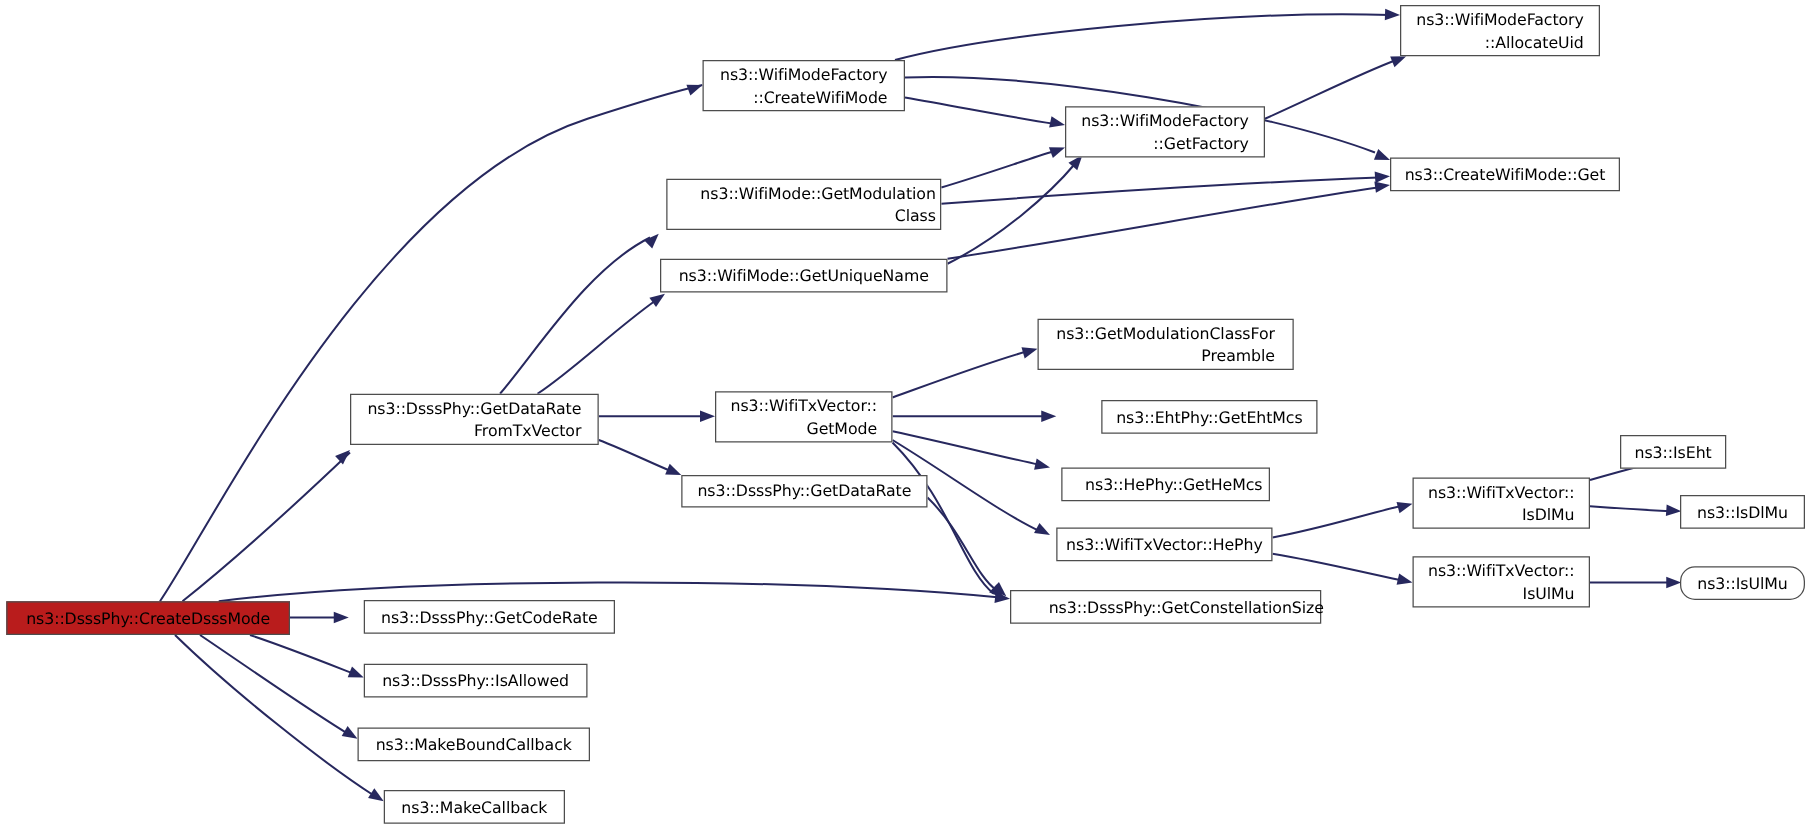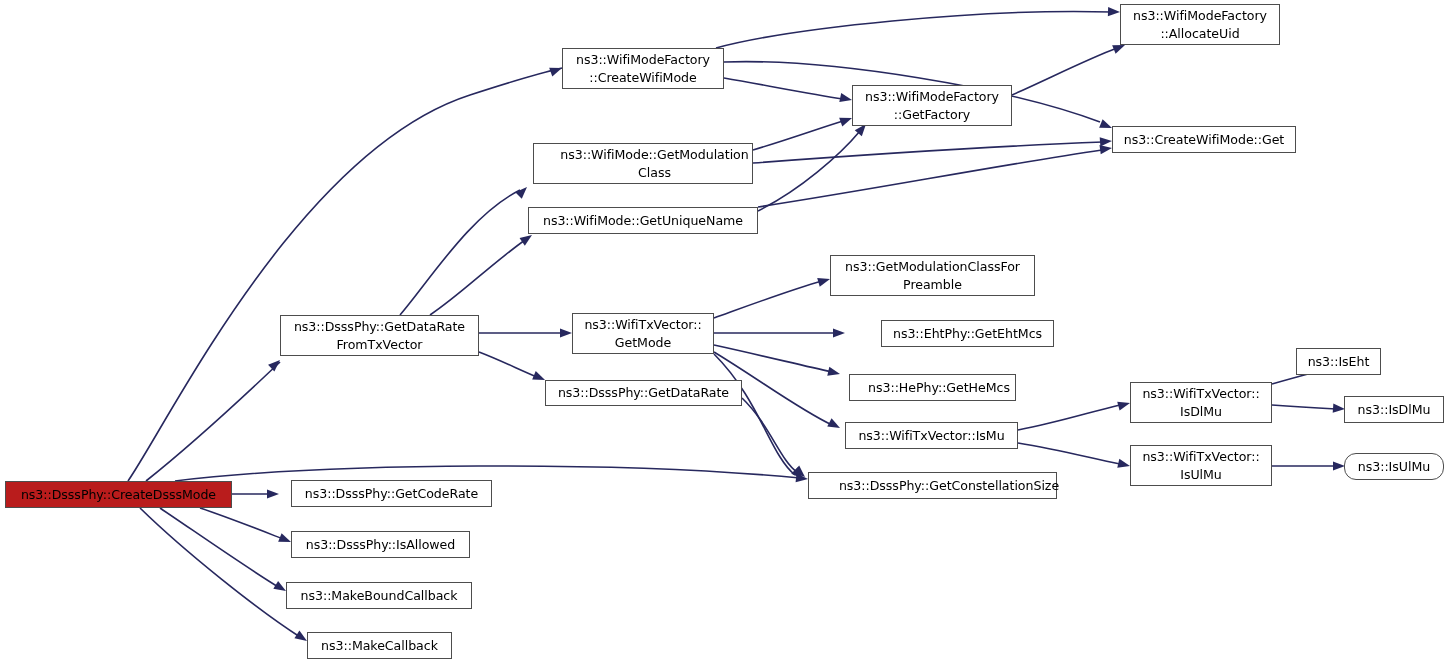--- a/index.html
+++ b/index.html
@@ -33,21 +33,21 @@
   }
   .node-box {
     position: absolute;
     box-sizing: border-box;
     border: 1.4px solid #4d4d4d;
     background: #ffffff;
     color: #000000;
     display: flex;
     align-items: center;
     justify-content: center;
-    text-align: center;
+    text-align: right;
     font-size: 12.6px;
     line-height: 1.42;
     letter-spacing: -0.05px;
     white-space: pre-line;
     padding: 0 3px;
   }
   .node-box.highlight {
     background: #b91c1c;
   }
 </style>
@@ -135,21 +135,21 @@
       <div class="node-box" style="left: 1120px; top: 4px; width: 160px; height: 41px;">ns3::WifiModeFactory
 ::AllocateUid</div>
       <div class="node-box" style="left: 1112px; top: 126px; width: 184px; height: 27px;">ns3::CreateWifiMode::Get</div>
       <div class="node-box" style="left: 572px; top: 313px; width: 142px; height: 41px;">ns3::WifiTxVector::
 GetMode</div>
       <div class="node-box" style="left: 545px; top: 380px; width: 197px; height: 26px;">ns3::DsssPhy::GetDataRate</div>
       <div class="node-box" style="left: 830px; top: 255px; width: 205px; height: 41px;">ns3::GetModulationClassFor
 Preamble</div>
       <div class="node-box" style="left: 845px; top: 320px; width: 173px; height: 27px; margin-left: 36px;">ns3::EhtPhy::GetEhtMcs</div>
       <div class="node-box" style="left: 849px; top: 374px; width: 167px; height: 27px; padding-left: 16px;">ns3::HePhy::GetHeMcs</div>
-      <div class="node-box" style="left: 845px; top: 422px; width: 173px; height: 27px;">ns3::WifiTxVector::IsMu</div>
+      <div class="node-box" style="left: 845px; top: 422px; width: 173px; height: 27px;">ns3::WifiTxVector::HePhy</div>
       <div class="node-box" style="left: 808px; top: 472px; width: 249px; height: 27px; padding-left: 36px;">ns3::DsssPhy::GetConstellationSize</div>
       <div class="node-box" style="left: 1130px; top: 382px; width: 142px; height: 41px;">ns3::WifiTxVector::
 IsDlMu</div>
       <div class="node-box" style="left: 1130px; top: 445px; width: 142px; height: 41px;">ns3::WifiTxVector::
 IsUlMu</div>
       <div class="node-box" style="left: 1296px; top: 348px; width: 85px; height: 27px;">ns3::IsEht</div>
       <div class="node-box" style="left: 1344px; top: 396px; width: 100px; height: 27px;">ns3::IsDlMu</div>
       <div class="node-box" style="left: 1344px; top: 453px; width: 100px; height: 27px; border-radius: 12px;">ns3::IsUlMu</div>
     </div>
 </div>

